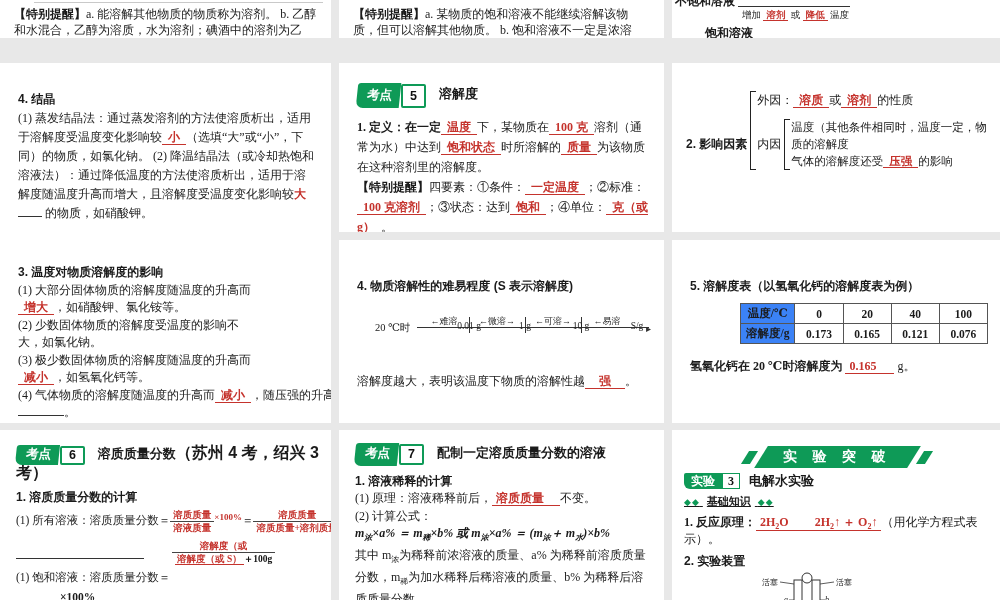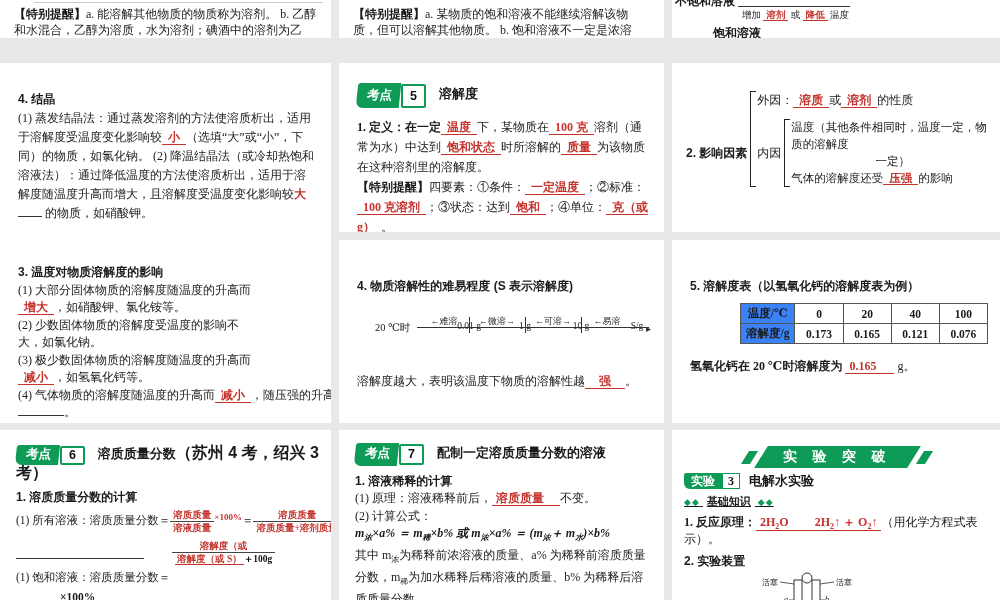--- a/index.html
+++ b/index.html
@@ -103,21 +103,21 @@
 <div class="panel p-a3">
   <div style="position:absolute;left:3px;top:-7px;font-weight:bold;" class="hei t12">不饱和溶液</div>
   <div style="position:absolute;left:66px;top:6px;width:112px;border-top:1.2px solid #333;"></div>
   <div style="position:absolute;left:70px;top:9px;font-size:9.5px;">
     <span>增加</span>
     <span class="ans" style="font-size:9.5px;padding:0 3px;">溶剂</span>
     <span>或</span>
     <span class="ans" style="font-size:9.5px;padding:0 3px;">降低</span>
     <span>温度</span>
   </div>
-  <div style="position:absolute;left:41px;top:25px;" class="hei t12">饱和溶液</div>
+  <div style="position:absolute;left:33px;top:25px;" class="hei t12">饱和溶液</div>
 </div>
 
 <div class="panel p-b1">
   <div style="padding:27px 14px 0 18px;line-height:19px;">
     <div class="hei t12">4. 结晶</div>
     <div>
       <span>(1) 蒸发结晶法：通过蒸发溶剂的方法使溶质析出，适用于溶解度受温度变化影响较</span><span class="ans">小</span><span>（选填“大”或“小”，下同）的物质，如氯化钠。</span>
       <span>(2) 降温结晶法（或冷却热饱和溶液法）：通过降低温度的方法使溶质析出，适用于溶解度随温度升高而增大，且溶解度受温度变化影响较</span><span class="ansn">大</span><span class="blank" style="width:24px;"></span>
       <span>的物质，如硝酸钾。</span>
     </div>
@@ -147,21 +147,21 @@
     <div class="hei t12" style="margin-top:28px;">2. 影响因素</div>
     <div class="brk"></div>
     <div style="flex:1;">
       <div style="line-height:18px;">
         <span>外因：</span><span class="ans">溶质</span><span>或</span><span class="ans">溶剂</span><span>的性质</span>
       </div>
       <div style="display:flex;align-items:center;margin-top:10px;">
         <span>内因</span>
         <div class="brk"></div>
         <div style="flex:1;line-height:17px;font-size:11.5px;">
-          <div><span>温度（其他条件相同时，温度一定，物质的溶解度</span><br><span style="display:inline-block;width:100%;text-align:center;">一定）</span></div>
+          <div><span>温度（其他条件相同时，温度一定，物质的溶解度</span><br></div>
           <div><span>气体的溶解度还受</span><span class="ans">压强</span><span>的影响</span></div>
         </div>
       </div>
     </div>
   </div>
 </div>
 
 <div class="panel p-c1">
   <div style="padding:24px 2px 0 18px;line-height:17.5px;">
     <div class="hei t12">3. 温度对物质溶解度的影响</div>

